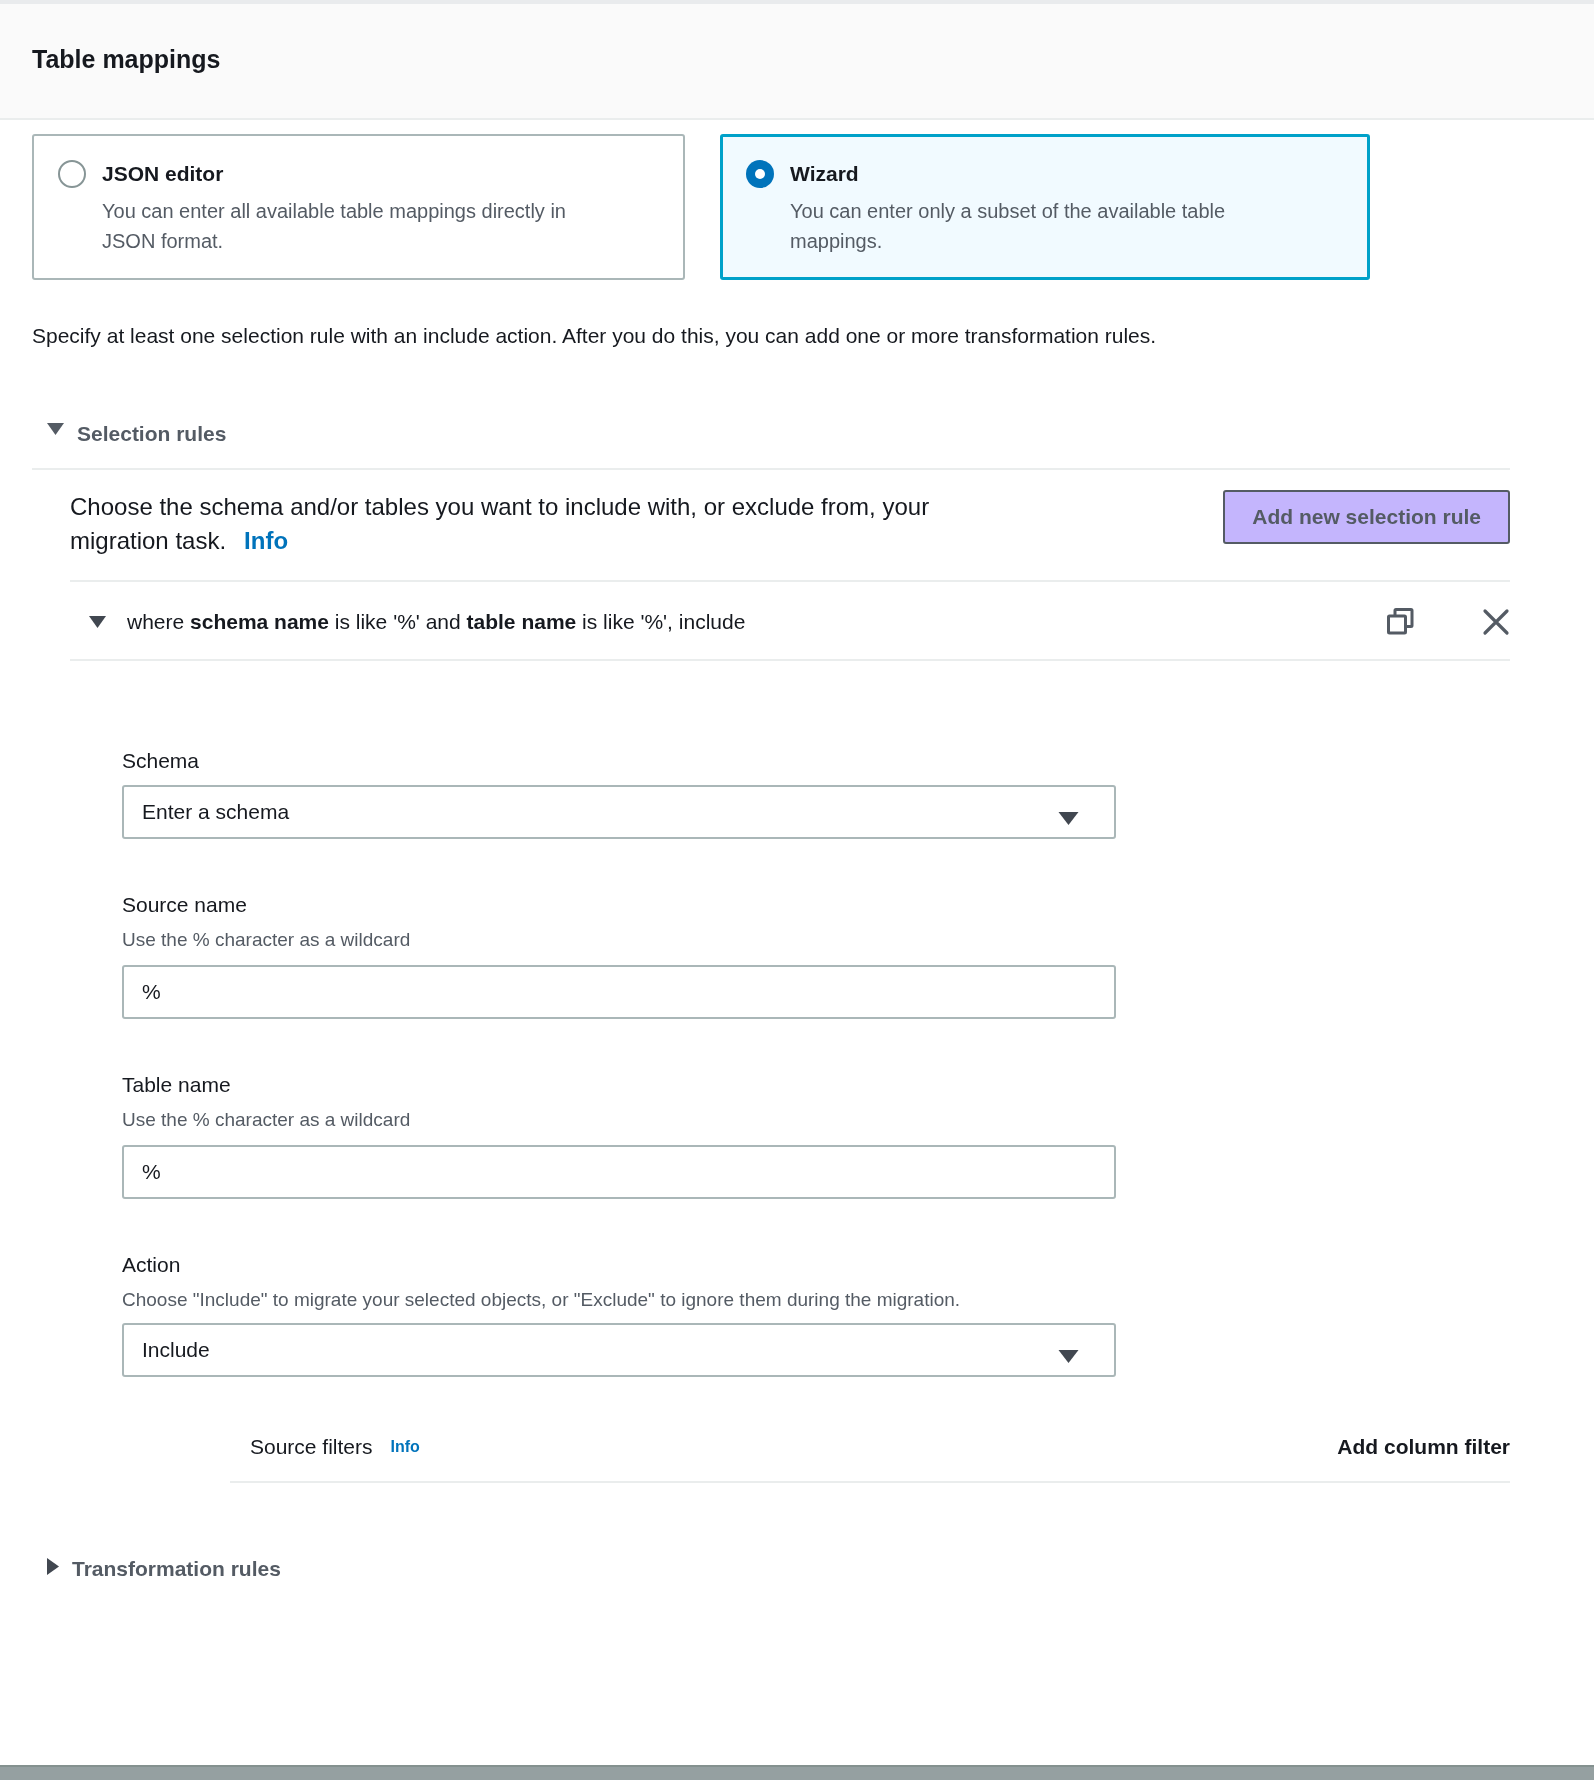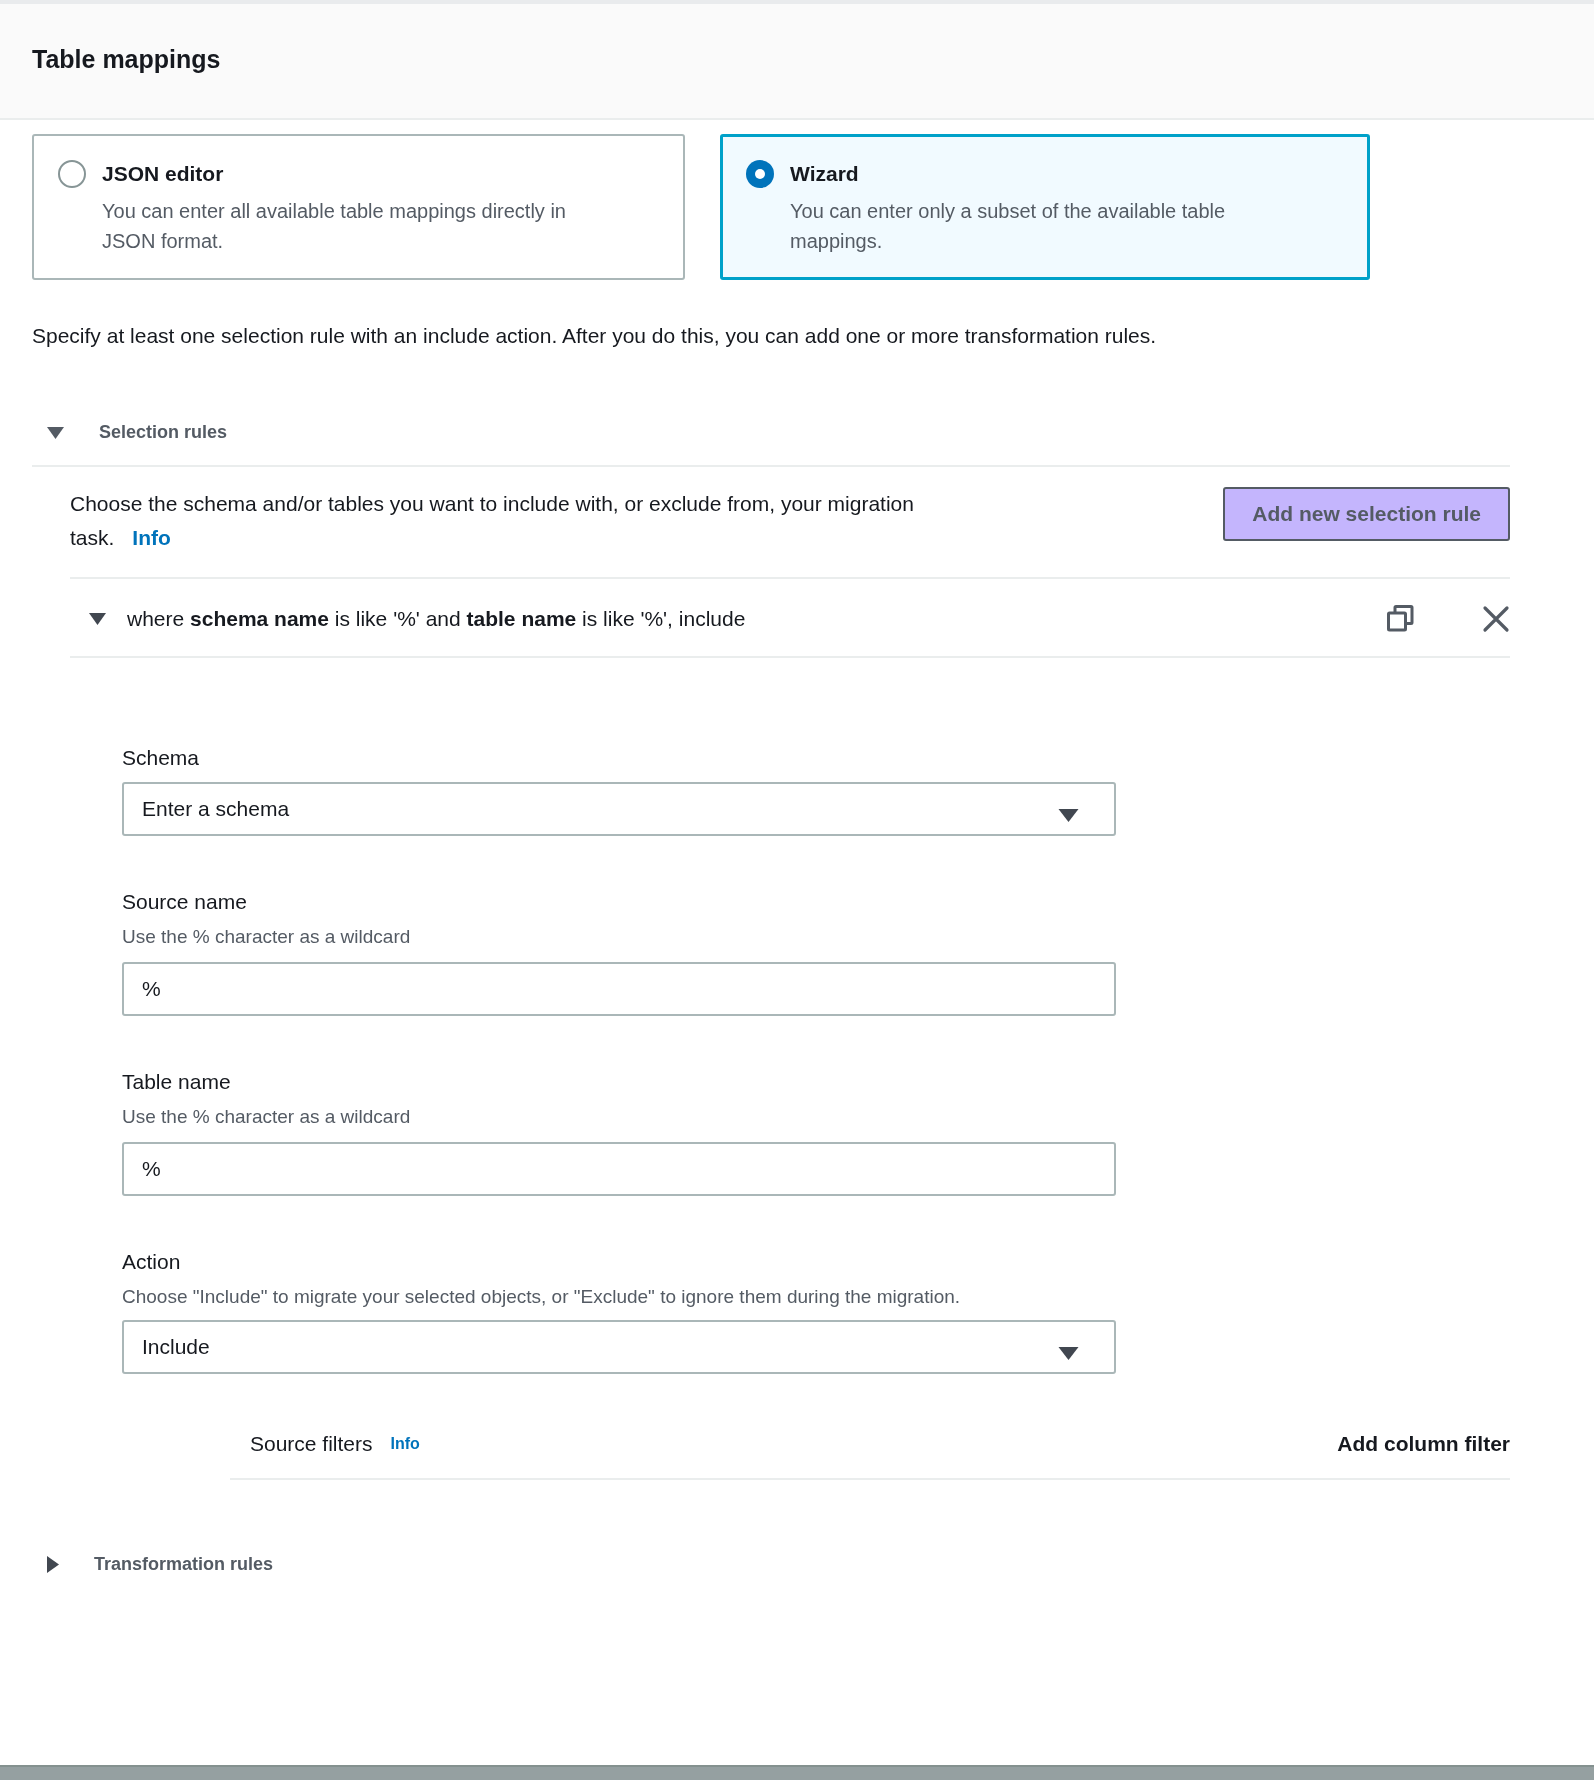--- a/index.html
+++ b/index.html
@@ -42,33 +42,33 @@
     background:#ffffff; left:9px; top:9px;
   }
   .tile-text { margin-left:16px; }
   .tile-label { font-size:21px; font-weight:700; line-height:32px; }
   .tile-desc { font-size:20px; color:#545b64; line-height:30px; margin-top:6px; max-width:505px; }
 
   .intro { margin-top:40px; font-size:21px; line-height:32px; max-width:1330px; }
 
   
   .section-header {
-    margin-top:70px; display:flex; align-items:center; gap:34px;
-    padding-left:14px; color:#545b64; font-size:18px; font-weight:700; cursor:pointer;
+    margin-top:70px; display:flex; gap:12px;
+    padding-left:14px; color:#545b64; font-size:21px; font-weight:700; cursor:pointer;
   }
   .tri { flex:0 0 auto; display:inline-block; }
   .tri svg { display:block; }
 
   .divider { border:none; border-top:2px solid #eaeded; margin:22px 0 0 0; }
   .divider.indent { margin-left:38px; }
   .divider.deep-indent { margin-left:108px; }
 
   
   .choose-row { margin-top:20px; padding-left:38px; display:flex; justify-content:space-between; align-items:flex-start; }
-  .choose-text { max-width:912px; font-size:21px; line-height:34px; }
+  .choose-text { max-width:912px; font-size:24px; line-height:34px; }
   .btn-secondary {
     background:#c4b5fd; border:2px solid #545b64; border-radius:3px;
     color:#545b64; font-weight:700; font-size:21px; font-family:inherit;
     padding:13px 27px; white-space:nowrap; cursor:pointer;
   }
 
   
   .rule-row { margin-top:24px; padding-left:56px; display:flex; align-items:center; }
   .rule-summary { margin-left:20px; font-size:21px; }
   .rule-summary b { font-weight:700; }

